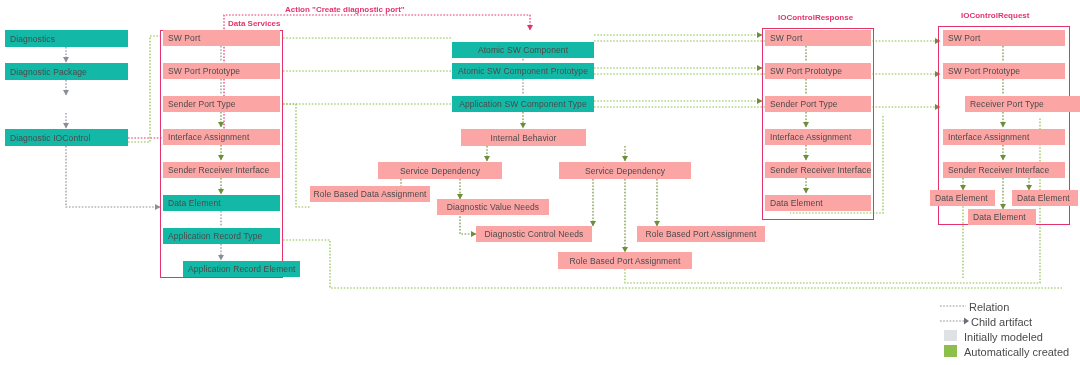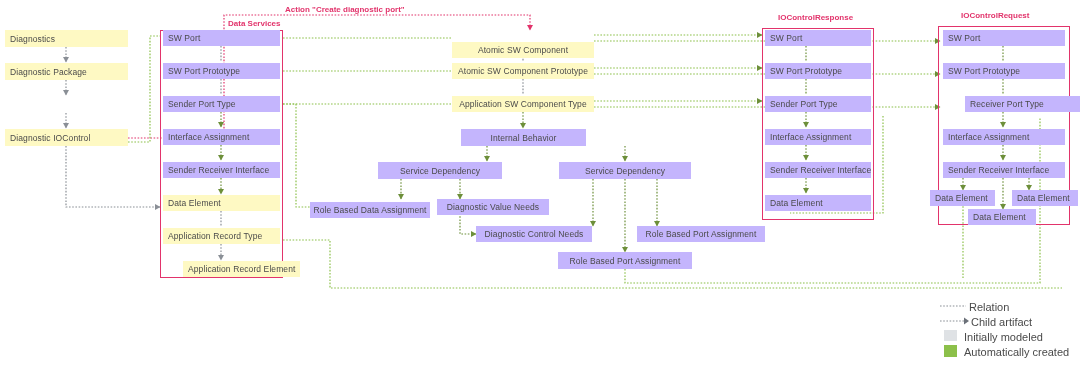--- a/index.html
+++ b/index.html
@@ -1,21 +1,21 @@
 <!DOCTYPE html>
 <html><head>
 <meta charset="utf-8">
 <style>
   html,body{margin:0;padding:0;background:#ffffff;}
   body{font-family:"Liberation Sans",sans-serif;}
   #canvas{position:relative;width:1080px;height:365px;overflow:hidden;background:#fff;}
   .node{position:absolute;box-sizing:border-box;display:flex;align-items:center;
         font-size:8.5px;color:#4a4a4a;letter-spacing:.1px;white-space:nowrap;}
-  .node.grey{background:#fef9c3;padding-left:5px;}
-  .node.green{background:#c4b5fd;padding-left:5px;}
+  .node.grey{background:#14b8a6;padding-left:5px;}
+  .node.green{background:#fca5a5;padding-left:5px;}
   .node.center{justify-content:center;padding-left:0;}
   .grp{position:absolute;box-sizing:border-box;border:1.4px solid #e2336b;background:transparent;}
   .grplabel{position:absolute;font-size:8px;font-weight:bold;color:#e2336b;white-space:nowrap;}
   .actionlabel{position:absolute;font-size:8px;font-weight:bold;color:#e2336b;white-space:nowrap;}
   .lg{position:absolute;}
   .lg-row{position:absolute;font-size:11px;color:#4a4a4a;white-space:nowrap;}
   svg.wires{position:absolute;left:0;top:0;width:1080px;height:365px;pointer-events:none;}
 </style>
 </head>
 <body>
@@ -124,21 +124,21 @@
   <div class="node grey" style="left:163px;top:228px;width:117px;height:16px;">Application Record Type</div>
   <div class="node grey" style="left:163px;top:261px;width:117px;height:16px;margin-left:20px;">Application Record Element</div>
 
   <div class="node grey center" style="left:452px;top:30px;width:142px;height:16px;margin-top:12px;">Atomic SW Component</div>
   <div class="node grey center" style="left:452px;top:63px;width:142px;height:16px;">Atomic SW Component Prototype</div>
   <div class="node grey center" style="left:452px;top:96px;width:142px;height:16px;">Application SW Component Type</div>
   <div class="node green center" style="left:461px;top:129px;width:125px;height:17px;">Internal Behavior</div>
 
   <div class="node green center" style="left:378px;top:162px;width:124px;height:17px;">Service Dependency</div>
   <div class="node green center" style="left:559px;top:162px;width:132px;height:17px;">Service Dependency</div>
-  <div class="node green center" style="left:310px;top:202px;width:120px;height:16px;">Role Based Data Assignment</div>
+  <div class="node green center" style="left:310px;top:186px;width:120px;height:16px;">Role Based Data Assignment</div>
   <div class="node green center" style="left:437px;top:199px;width:112px;height:16px;">Diagnostic Value Needs</div>
   <div class="node green center" style="left:476px;top:226px;width:116px;height:16px;">Diagnostic Control Needs</div>
   <div class="node green center" style="left:637px;top:226px;width:128px;height:16px;">Role Based Port Assignment</div>
   <div class="node green center" style="left:558px;top:252px;width:134px;height:17px;">Role Based Port Assignment</div>
 
   <div class="node green" style="left:765px;top:30px;width:106px;height:16px;">SW Port</div>
   <div class="node green" style="left:765px;top:63px;width:106px;height:16px;">SW Port Prototype</div>
   <div class="node green" style="left:765px;top:96px;width:106px;height:16px;">Sender Port Type</div>
   <div class="node green" style="left:765px;top:129px;width:106px;height:16px;">Interface Assignment</div>
   <div class="node green" style="left:765px;top:162px;width:106px;height:16px;">Sender Receiver Interface</div>

